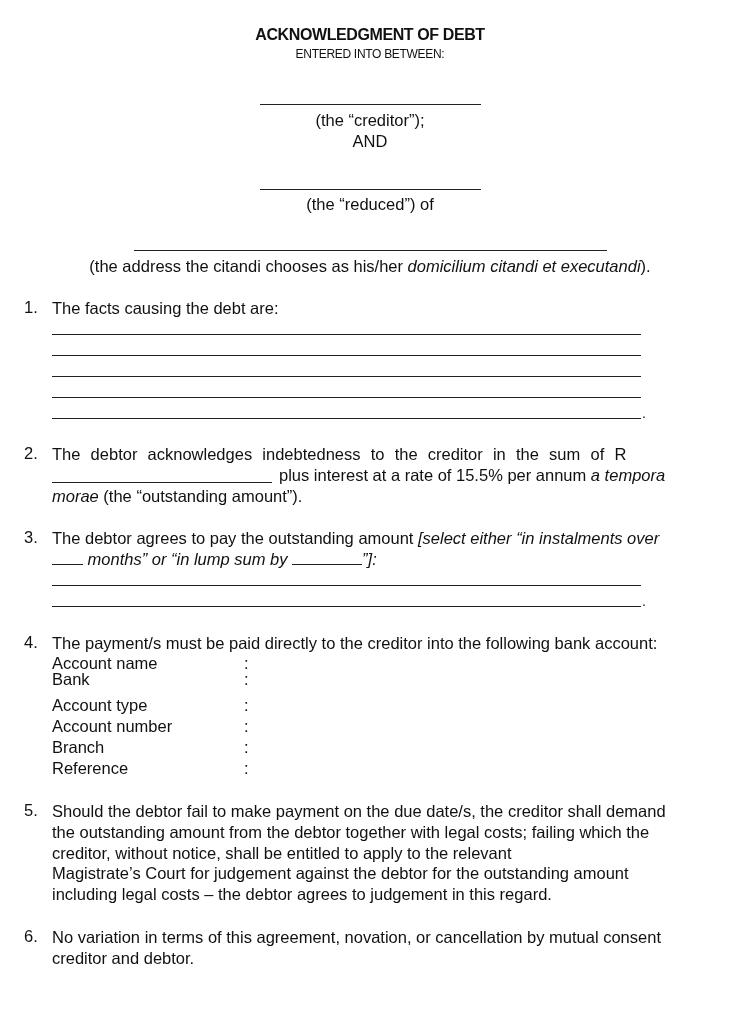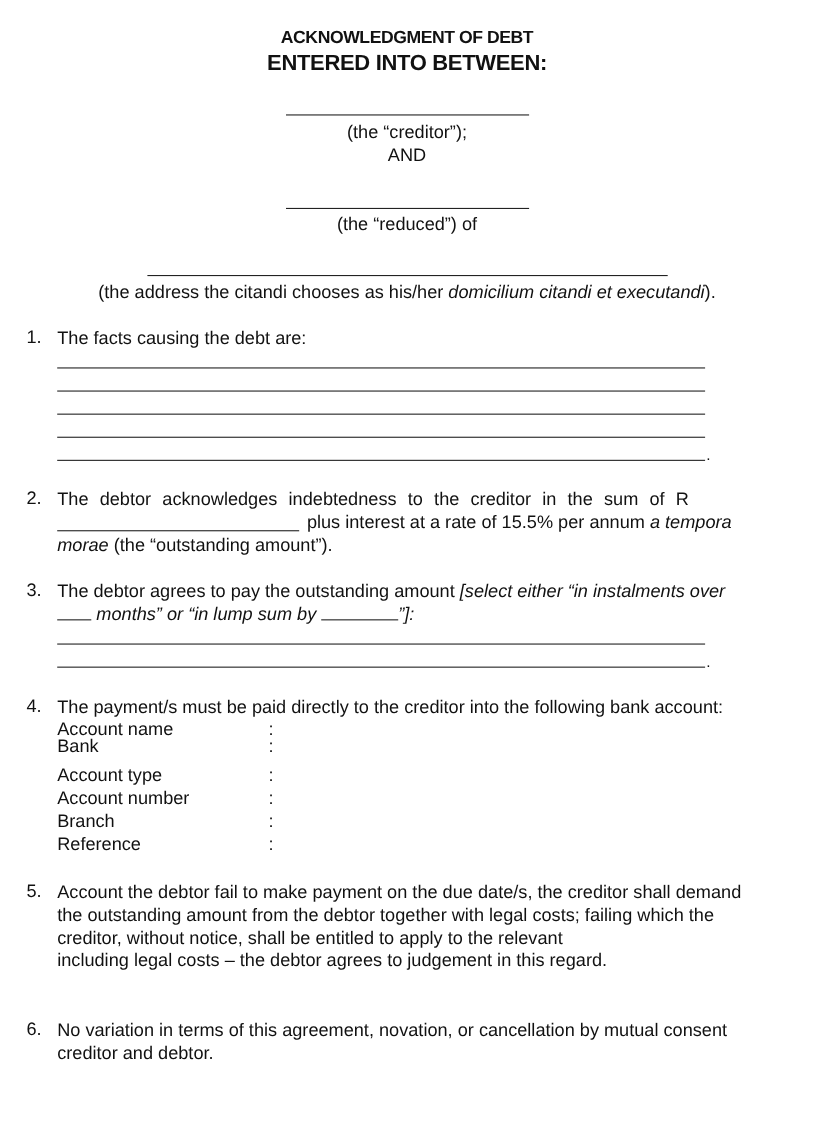--- a/index.html
+++ b/index.html
@@ -3,21 +3,21 @@
 <meta charset="utf-8">
 <style>
   html, body { margin: 0; padding: 0; background: #ffffff; }
   body {
     width: 750px; height: 1020px; position: relative; overflow: hidden;
     font-family: "Liberation Sans", "DejaVu Sans", sans-serif;
     color: #111111; font-size: 16.5px;
   }
   .center { position: absolute; left: 0; width: 740px; text-align: center; }
   .title { font-weight: bold; font-size: 16px; letter-spacing: -0.4px; top: 26px; }
-  .subtitle { font-size: 20px; letter-spacing: -0.3px; top: 47px; font-weight: bold; }
+  .subtitle { font-size: 12px; letter-spacing: -0.3px; top: 47px; }
   .line { position: absolute; border-top: 1.3px solid #222; height: 0; }
   .num { position: absolute; left: 24px; }
   .text { position: absolute; left: 52px; line-height: 20.8px; }
   .justify { text-align: justify; text-align-last: left; }
   .ital { font-style: italic; }
   .dot { position: absolute; font-size: 14px; }
   .bank-row { position: absolute; left: 52px; width: 200px; height: 20.8px; }
   .bank-label { position: absolute; left: 0; top: 0; }
   .bank-colon { position: absolute; left: 192px; top: 0; }
   .blank-inline { display: inline-block; border-bottom: 1.3px solid #222; height: 14px; vertical-align: baseline; }
@@ -83,23 +83,24 @@
   <span class="bank-label">Branch</span>
   <span class="bank-colon">:</span>
 </div>
 <div class="bank-row" style="top:759px;">
   <span class="bank-label">Reference</span>
   <span class="bank-colon">:</span>
 </div>
 
 <div class="num" style="top:801px;">5.</div>
 <div class="text" style="top:801px; width:670px;">
-  <div class="justify" style="white-space:nowrap;">Account the debtor fail to make payment on the due date/s, the creditor shall demand</div>
+  <div class="justify" style="white-space:nowrap;">Should the debtor fail to make payment on the due date/s, the creditor shall demand</div>
   <div style="white-space:nowrap;">the outstanding amount from the debtor together with legal costs; failing which the</div>
   <div style="white-space:nowrap;">creditor, without notice, shall be entitled to apply to the relevant</div>
+  <div style="white-space:nowrap;">Magistrate’s Court for judgement against the debtor for the outstanding amount</div>
   <div style="white-space:nowrap;">including legal costs – the debtor agrees to judgement in this regard.</div>
 </div>
 
 <div class="num" style="top:927px;">6.</div>
 <div class="text" style="top:927px; width:670px;">
   <div style="white-space:nowrap;">No variation in terms of this agreement, novation, or cancellation by mutual consent</div>
   <div style="white-space:nowrap;">creditor and debtor.</div>
 </div>
 
 </body></html>

